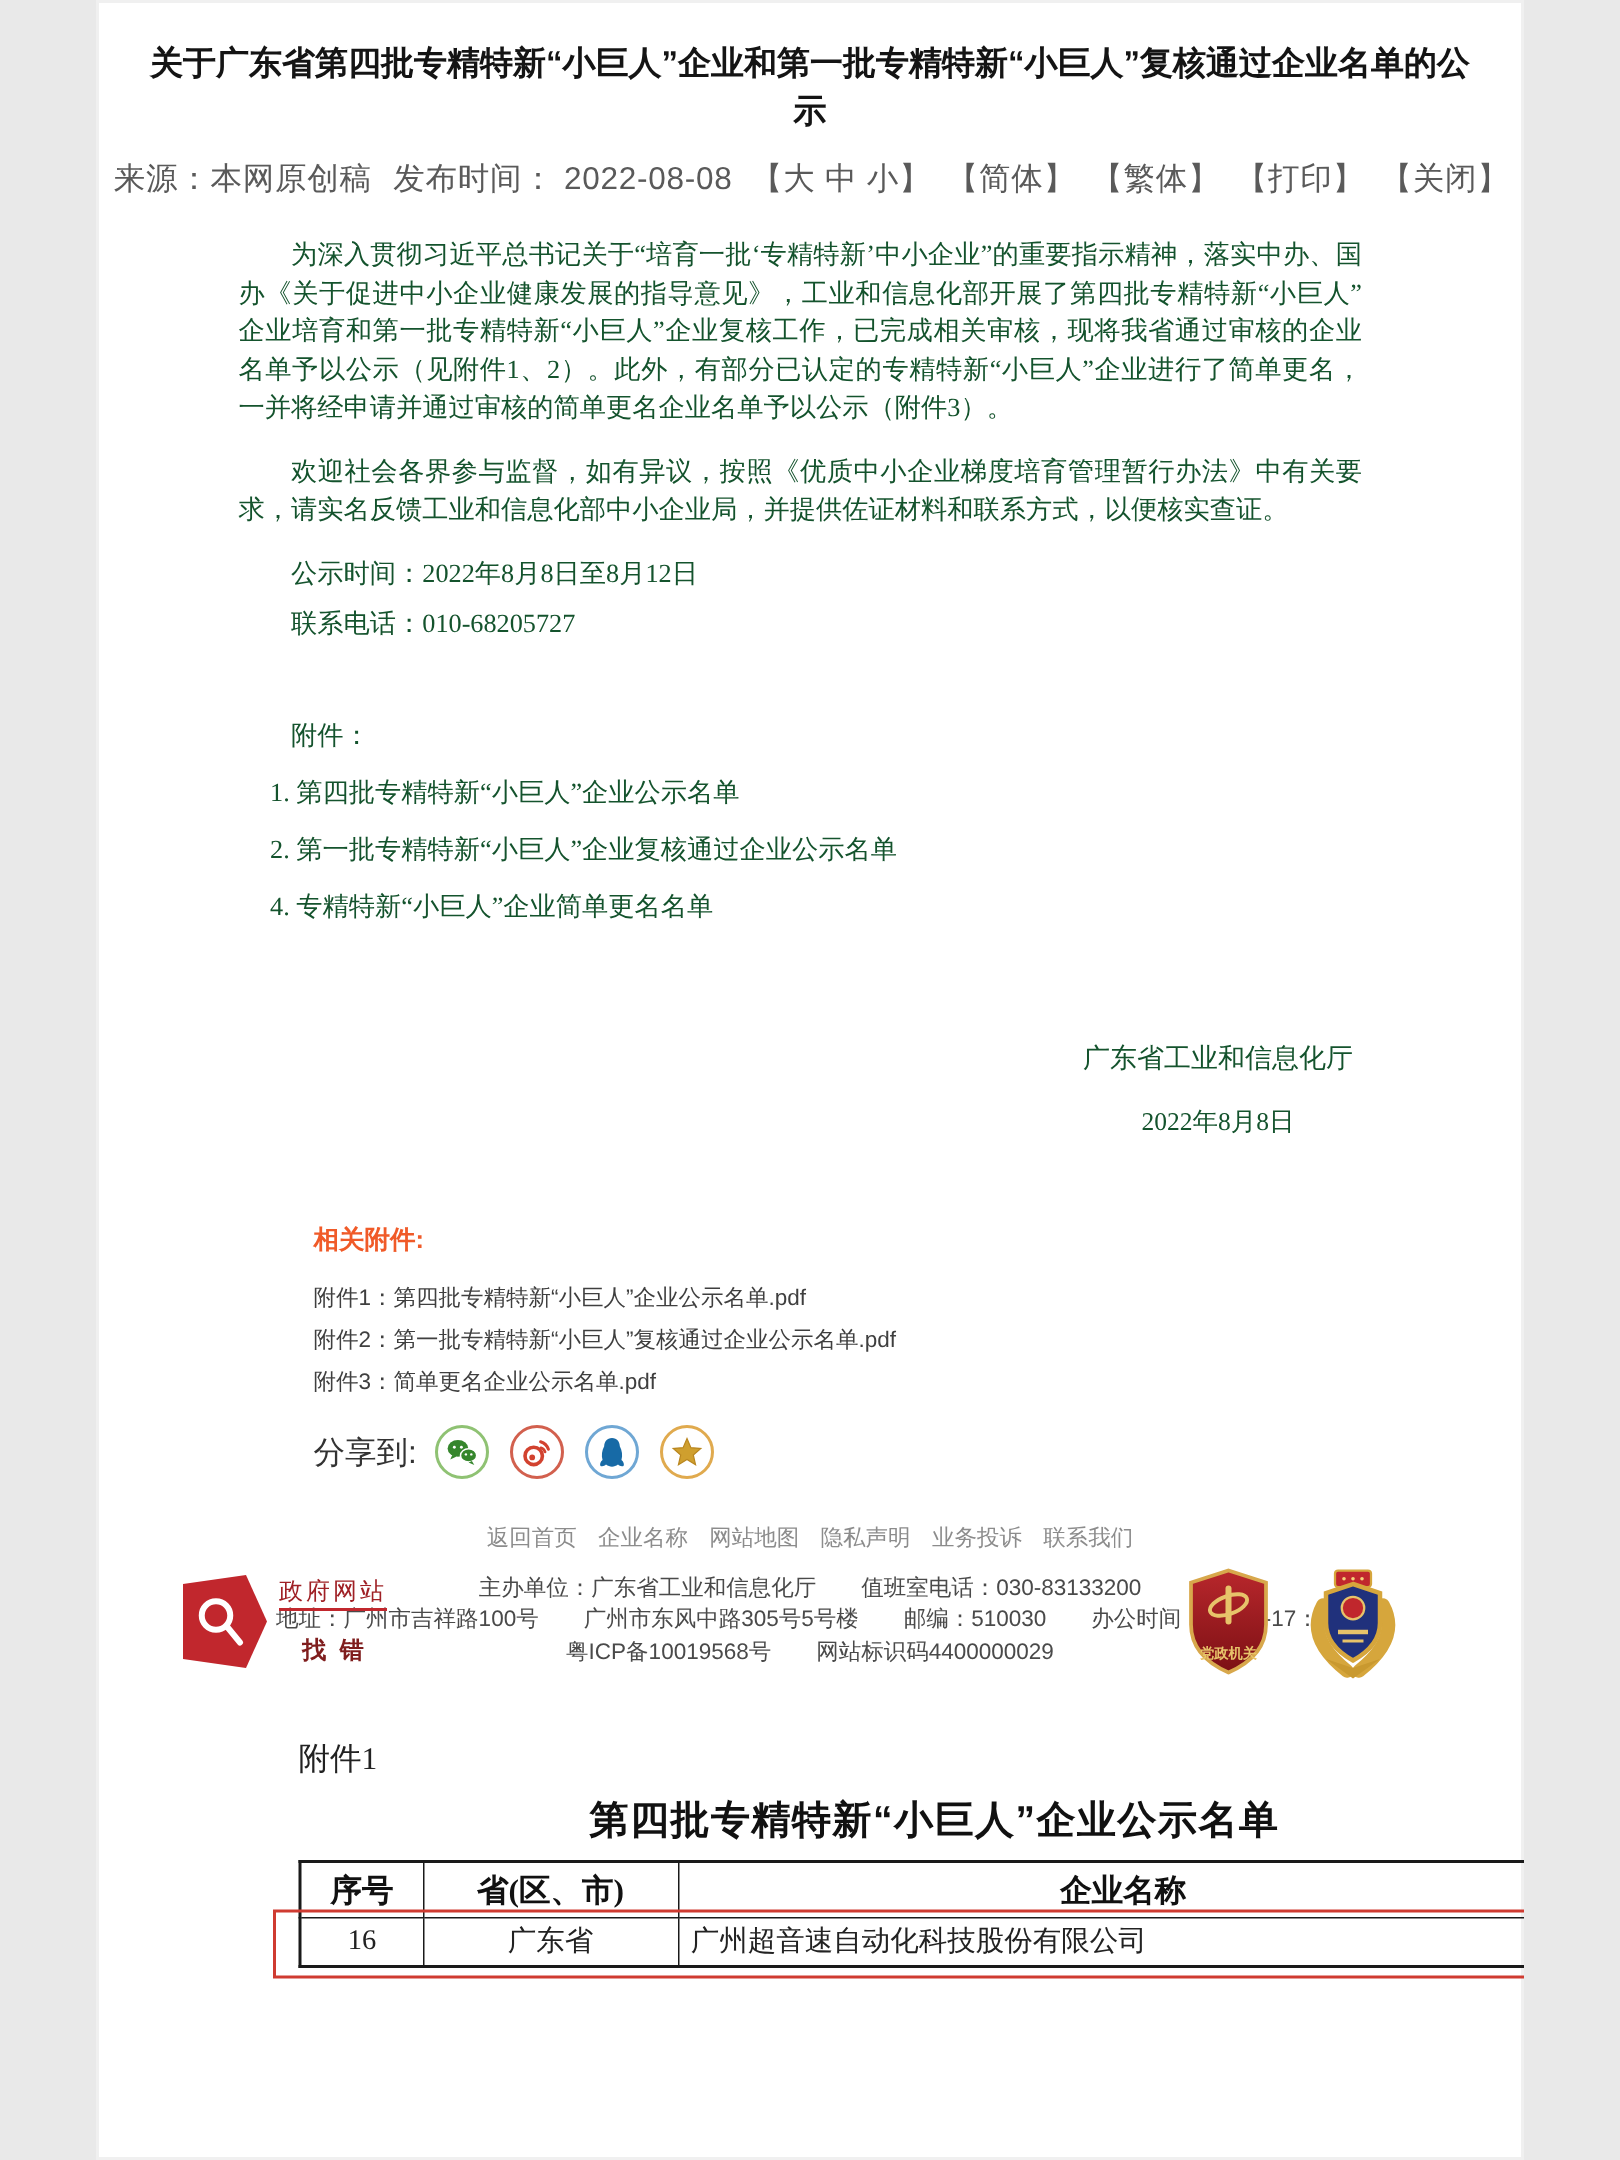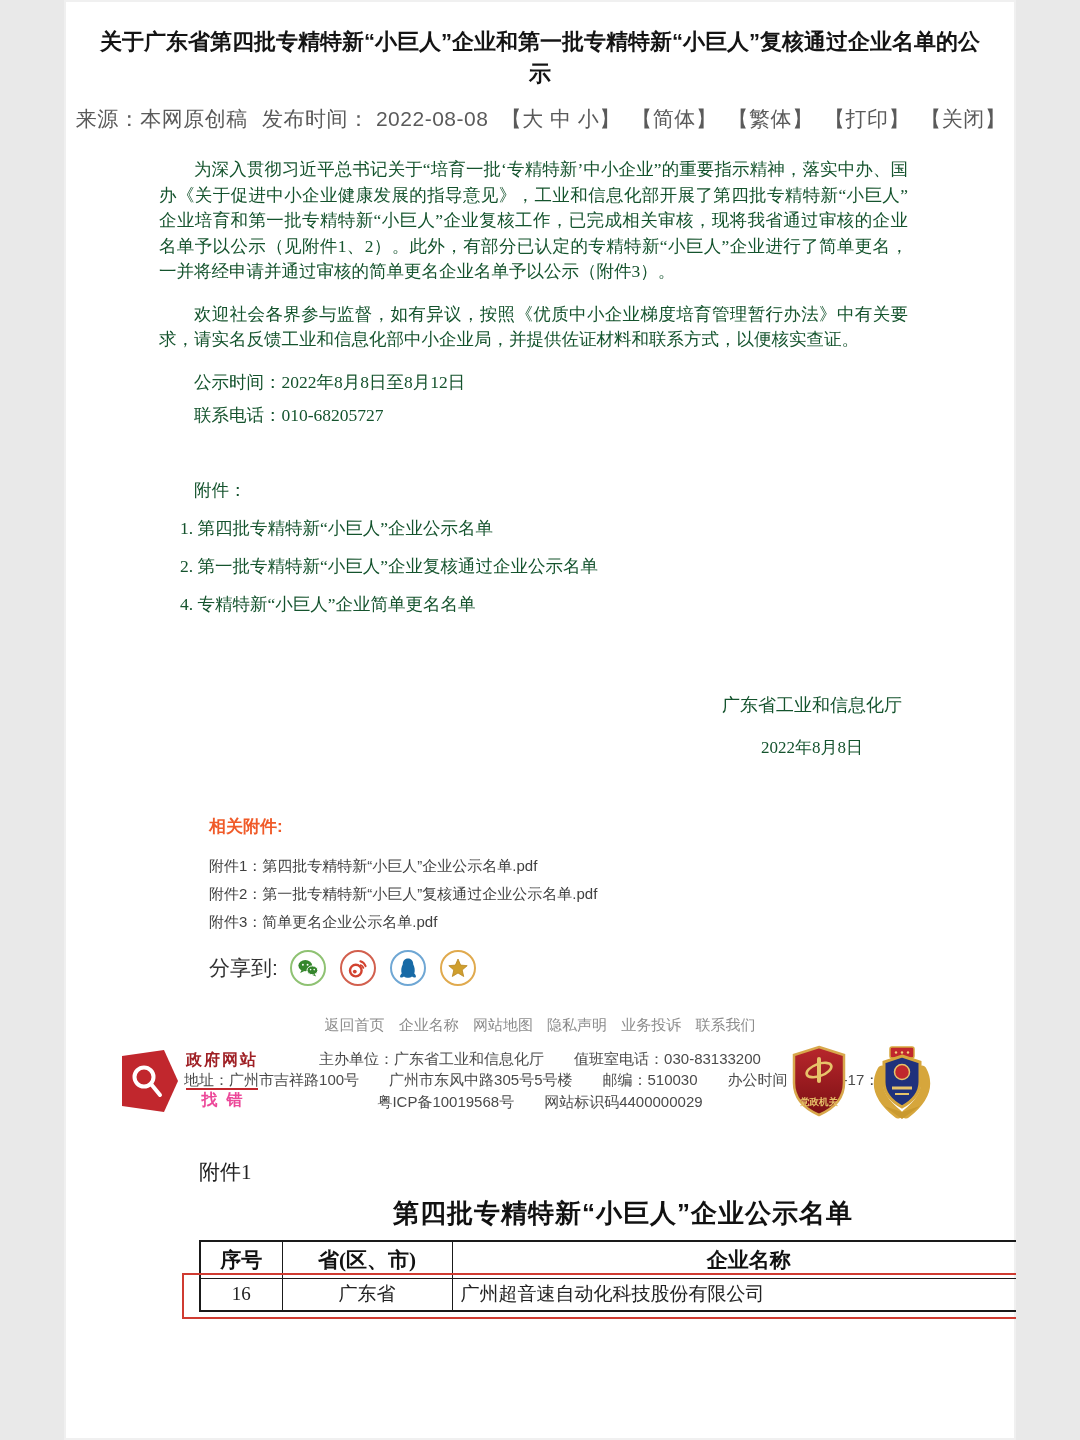--- a/index.html
+++ b/index.html
@@ -52,24 +52,24 @@
   .share-btn.wechat { border-color:#8fc273; }
   .share-btn.weibo  { border-color:#d2604e; }
   .share-btn.qq     { border-color:#6fa7d4; }
   .share-btn.qzone  { border-color:#e0aa4e; }
   
   .footer-nav { margin-top:30px; text-align:center; font-size:15px; color:#8c8c8c; }
   .footer-nav a { color:#8c8c8c; text-decoration:none; margin:0 5px; cursor:pointer; }
   .footer-main { margin-top:13px; position:relative; display:flex; align-items:center; }
   .finder-logo { position:absolute; left:58px; top:2px; display:flex; align-items:center; cursor:pointer; }
   .finder-text { margin-left:8px; }
-  .finder-line1 { color:#9f2025; font-weight:bold; font-size:16px; letter-spacing:2px;
-                  border-bottom:2px solid #c1272d; padding-bottom:17px; }
-  .finder-line2 { color:#ec4899; font-weight:bold; font-size:16px; letter-spacing:9px;
-                  text-align:center; padding-top:0; text-indent:9px; }
+  .finder-line1 { color:#9f2025; font-weight:normal; font-size:16px; letter-spacing:2px;
+                  border-bottom:2px solid #c1272d; padding-bottom:0; }
+  .finder-line2 { color:#7f1d1d; font-weight:bold; font-size:16px; letter-spacing:9px;
+                  text-align:center; padding-top:16px; text-indent:9px; }
   .footer-info { flex:1; text-align:center; font-size:15px; color:#4a4a4a; line-height:21.5px; }
   .badges { position:absolute; right:82px; top:-4px; display:flex; gap:22px; align-items:center; }
   .badge { cursor:pointer; }
   
   .annex { margin:46px auto 0 135px; width:848px;
            font-family:"Liberation Serif","DejaVu Serif",serif; }
   .annex-label { font-size:21px; color:#222; }
   .annex-title { margin-top:10px; text-align:center; font-size:26px; font-weight:bold;
                  color:#111; font-family:"Liberation Sans",sans-serif; letter-spacing:1px; }
   .table-wrap { position:relative; margin-top:9px; }

